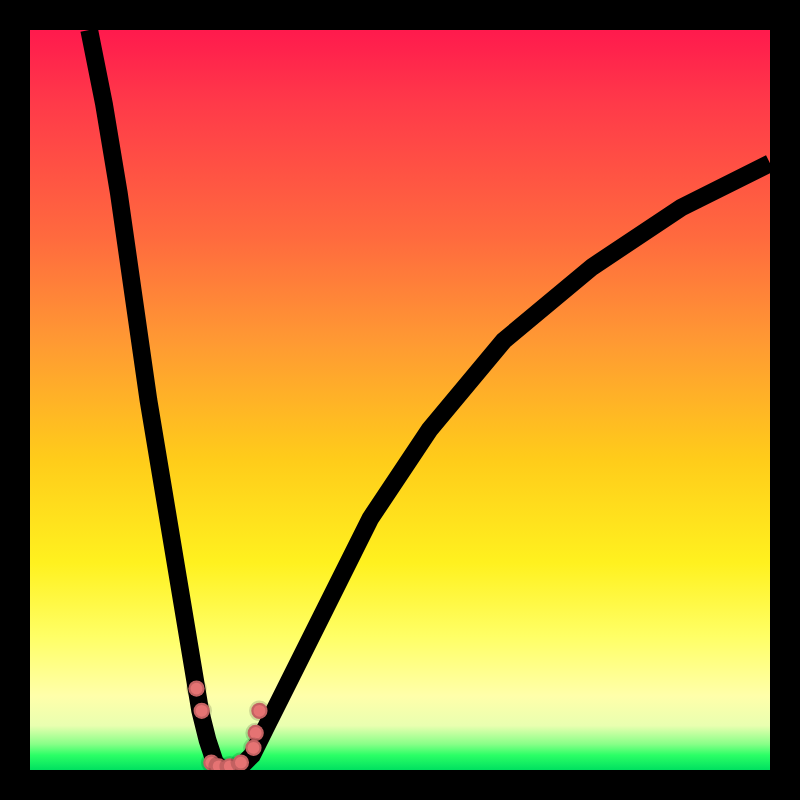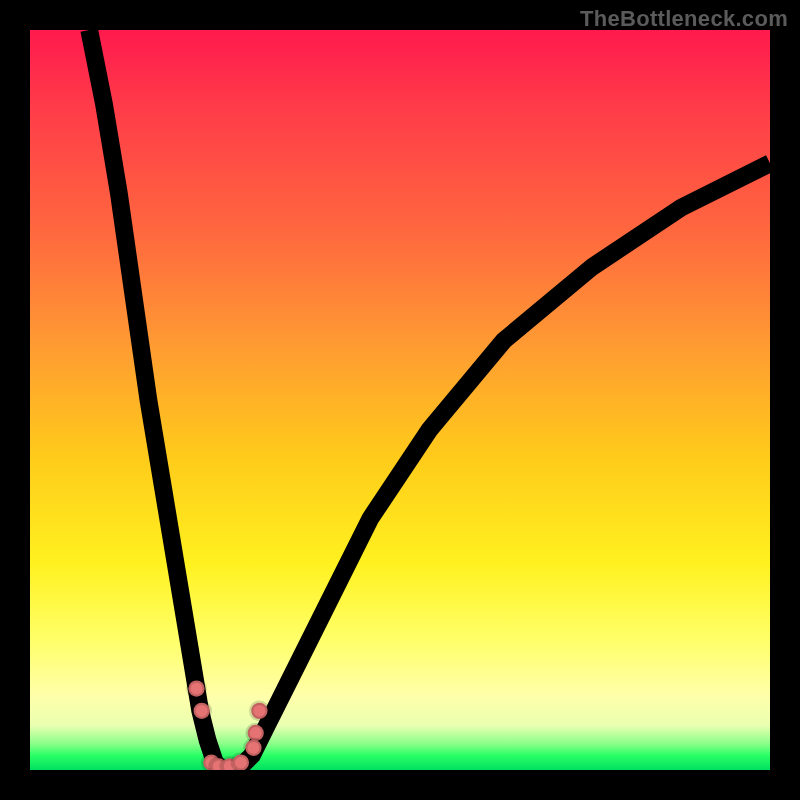--- a/index.html
+++ b/index.html
@@ -67,21 +67,20 @@
   .dot {
     fill: #e57373;
     stroke: rgba(0,0,0,0.15);
     stroke-width: 0.6;
   }
 </style>
 </head>
 <body>
 
 <div class="frame">
-  <div class="watermark">TheBottleneck.com</div>
 
   <div class="plot-area">
     <div class="gradient-bg"></div>
 
     <svg class="curves" viewBox="0 0 100 100" preserveAspectRatio="none">
       <g transform="translate(0,100) scale(1,-1)">
         <path id="left-branch-path" class="curve-path" d="M8 100 L10 90 L12 78 L14 64 L16 50 L18 38 L20 26 L22 14 L23 8 L24 4 L25 1 L26 0"></path>
         <path id="right-branch-path" class="curve-path" d="M28 0 L30 2 L32 6 L35 12 L40 22 L46 34 L54 46 L64 58 L76 68 L88 76 L100 82"></path>
         <g id="markers-group">
             <circle cx="22.5" cy="11" r="1.1" class="dot"></circle>

